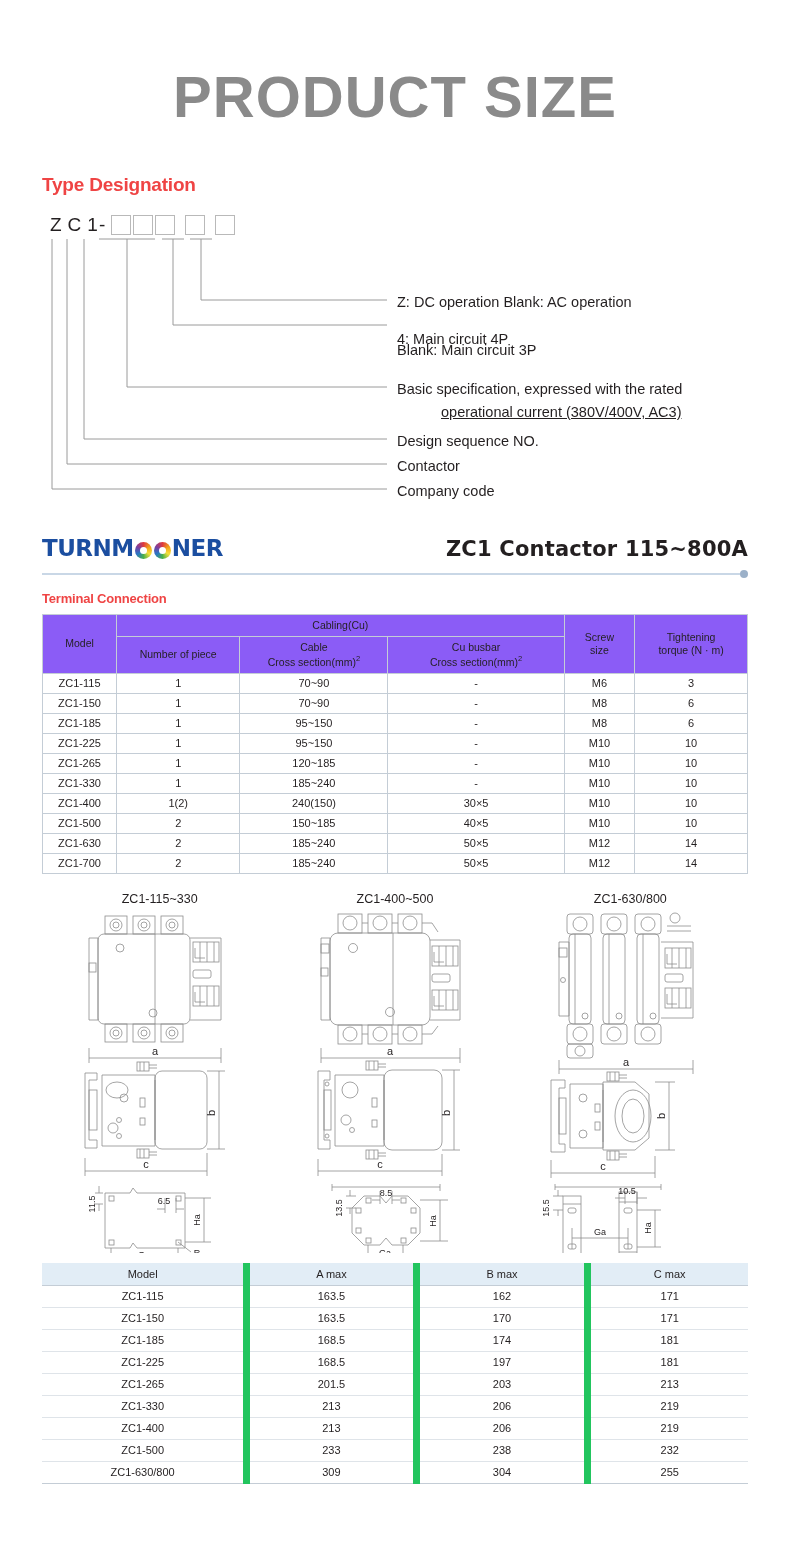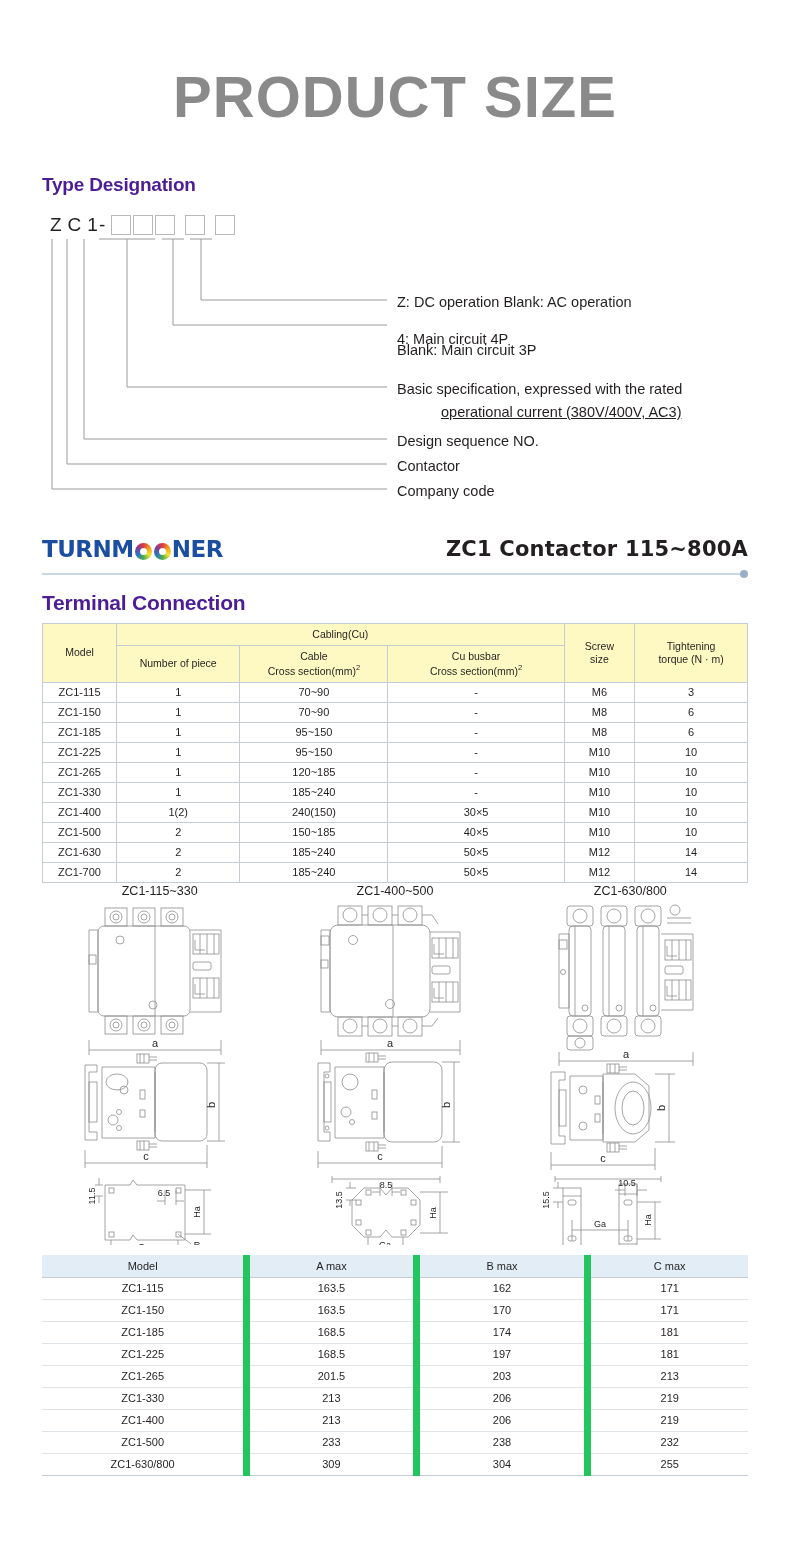--- a/index.html
+++ b/index.html
@@ -22,27 +22,27 @@
     font-weight: bold;
     color: #8a8a8a;
     letter-spacing: 1px;
     margin: 0;
     padding-top: 68px;
     line-height: 1.0;
     font-family: "Liberation Sans", sans-serif;
   }
 
   .section-head {
-    color: #4c1d95;
+    color: #ef4444;
     font-weight: bold;
     font-size: 19px;
     margin: 0;
     letter-spacing: -0.2px;
   }
-  .section-head.small { font-size: 21px; }
+  .section-head.small { font-size: 13px; }
   #type-designation-heading { padding-top: 48px; }
 
   
   .td-wrap { position: relative; height: 315px; margin-top: 18px; }
   .code-row {
     position: absolute; left: 8px; top: 0;
     display: flex; align-items: center;
     font-size: 19px; letter-spacing: 1px;
   }
   .code-letter { margin-right: 5px; }
@@ -59,21 +59,21 @@
   .td-label {
     position: absolute;
     font-size: 14.5px;
     color: #231f20;
     white-space: nowrap;
     line-height: 1.45;
   }
 
   
   .brand-row {
-    display: flex; align-items: center; justify-content: space-between;
+    display: flex; align-items: flex-start; justify-content: space-between;
     margin-top: 8px;
   }
   .logo { font-size: 23px; font-weight: bold; letter-spacing: 0px; line-height: 1; display:flex; align-items:center;}
   .logo .blue { color: #1b4ea0; font-family: "DejaVu Sans", sans-serif; font-weight: bold; letter-spacing: -0.5px;}
   .ring {
     display: inline-block; width: 17px; height: 17px; border-radius: 50%;
     margin: 0 1px; position: relative; top: 2px;
     background: conic-gradient(#e03a3e, #f2a31b, #f5e03a, #48b04b, #2a76c6, #7b3fa0, #e03a3e);
   }
   .ring::after {
@@ -88,35 +88,35 @@
 
   #terminal-connection-heading { margin-top: 13px; }
 
   
   table { border-collapse: collapse; width: 100%; font-size: 11px; }
   .tbl1 { margin-top: 8px; }
   .tbl1 th, .tbl1 td {
     border: 1px solid #c4cdd6;
     text-align: center; color: #231f20; font-weight: normal;
   }
-  .tbl1 thead th { background: #fef9c3; padding: 4px 16px; font-size: 10.5px; line-height: 1.25; }
+  .tbl1 thead th { background: #8b5cf6; padding: 4px 16px; font-size: 10.5px; line-height: 1.25; }
   .tbl1 tbody td { padding: 3.5px 2px; font-size: 11px; }
   sup { font-size: 7.5px; vertical-align: super; }
 
   .tbl2 { margin-top: 10px; }
   .tbl2 th { background: #e2edf6; padding: 5px 2px; font-size: 11px; font-weight: normal;
              border-bottom: 1px solid #c4cdd6; text-align: center; }
   .tbl2 td { padding: 4.5px 2px; font-size: 11px; text-align: center; border-bottom: 1px solid #dfe4e9; }
   .tbl2 tr td:first-child, .tbl2 tr th:first-child { border-right: 1px solid #dfe4e9; }
   .tbl2 th + th, .tbl2 td + td { border-left: 7px solid #22c55e; }
   .tbl2 tbody tr:last-child td { border-bottom: 1px solid #c4cdd6; }
 
   
   #dimensions-heading { margin-top: 14px; }
-  .draw-cols { display: flex; margin-top: 1px; }
+  .draw-cols { display: flex; margin-top: 18px; }
   .draw-col { flex: 1; text-align: center; position: relative; }
   .draw-col-label { font-size: 12.5px; color: #231f20; margin-bottom: 2px; }
   .draw-svg { display: block; margin: 0 auto; }
   svg text { font-family: "Liberation Sans", sans-serif; fill: #231f20; }
 </style>
 </head>
 <body>
 
 <div class="page">
 

